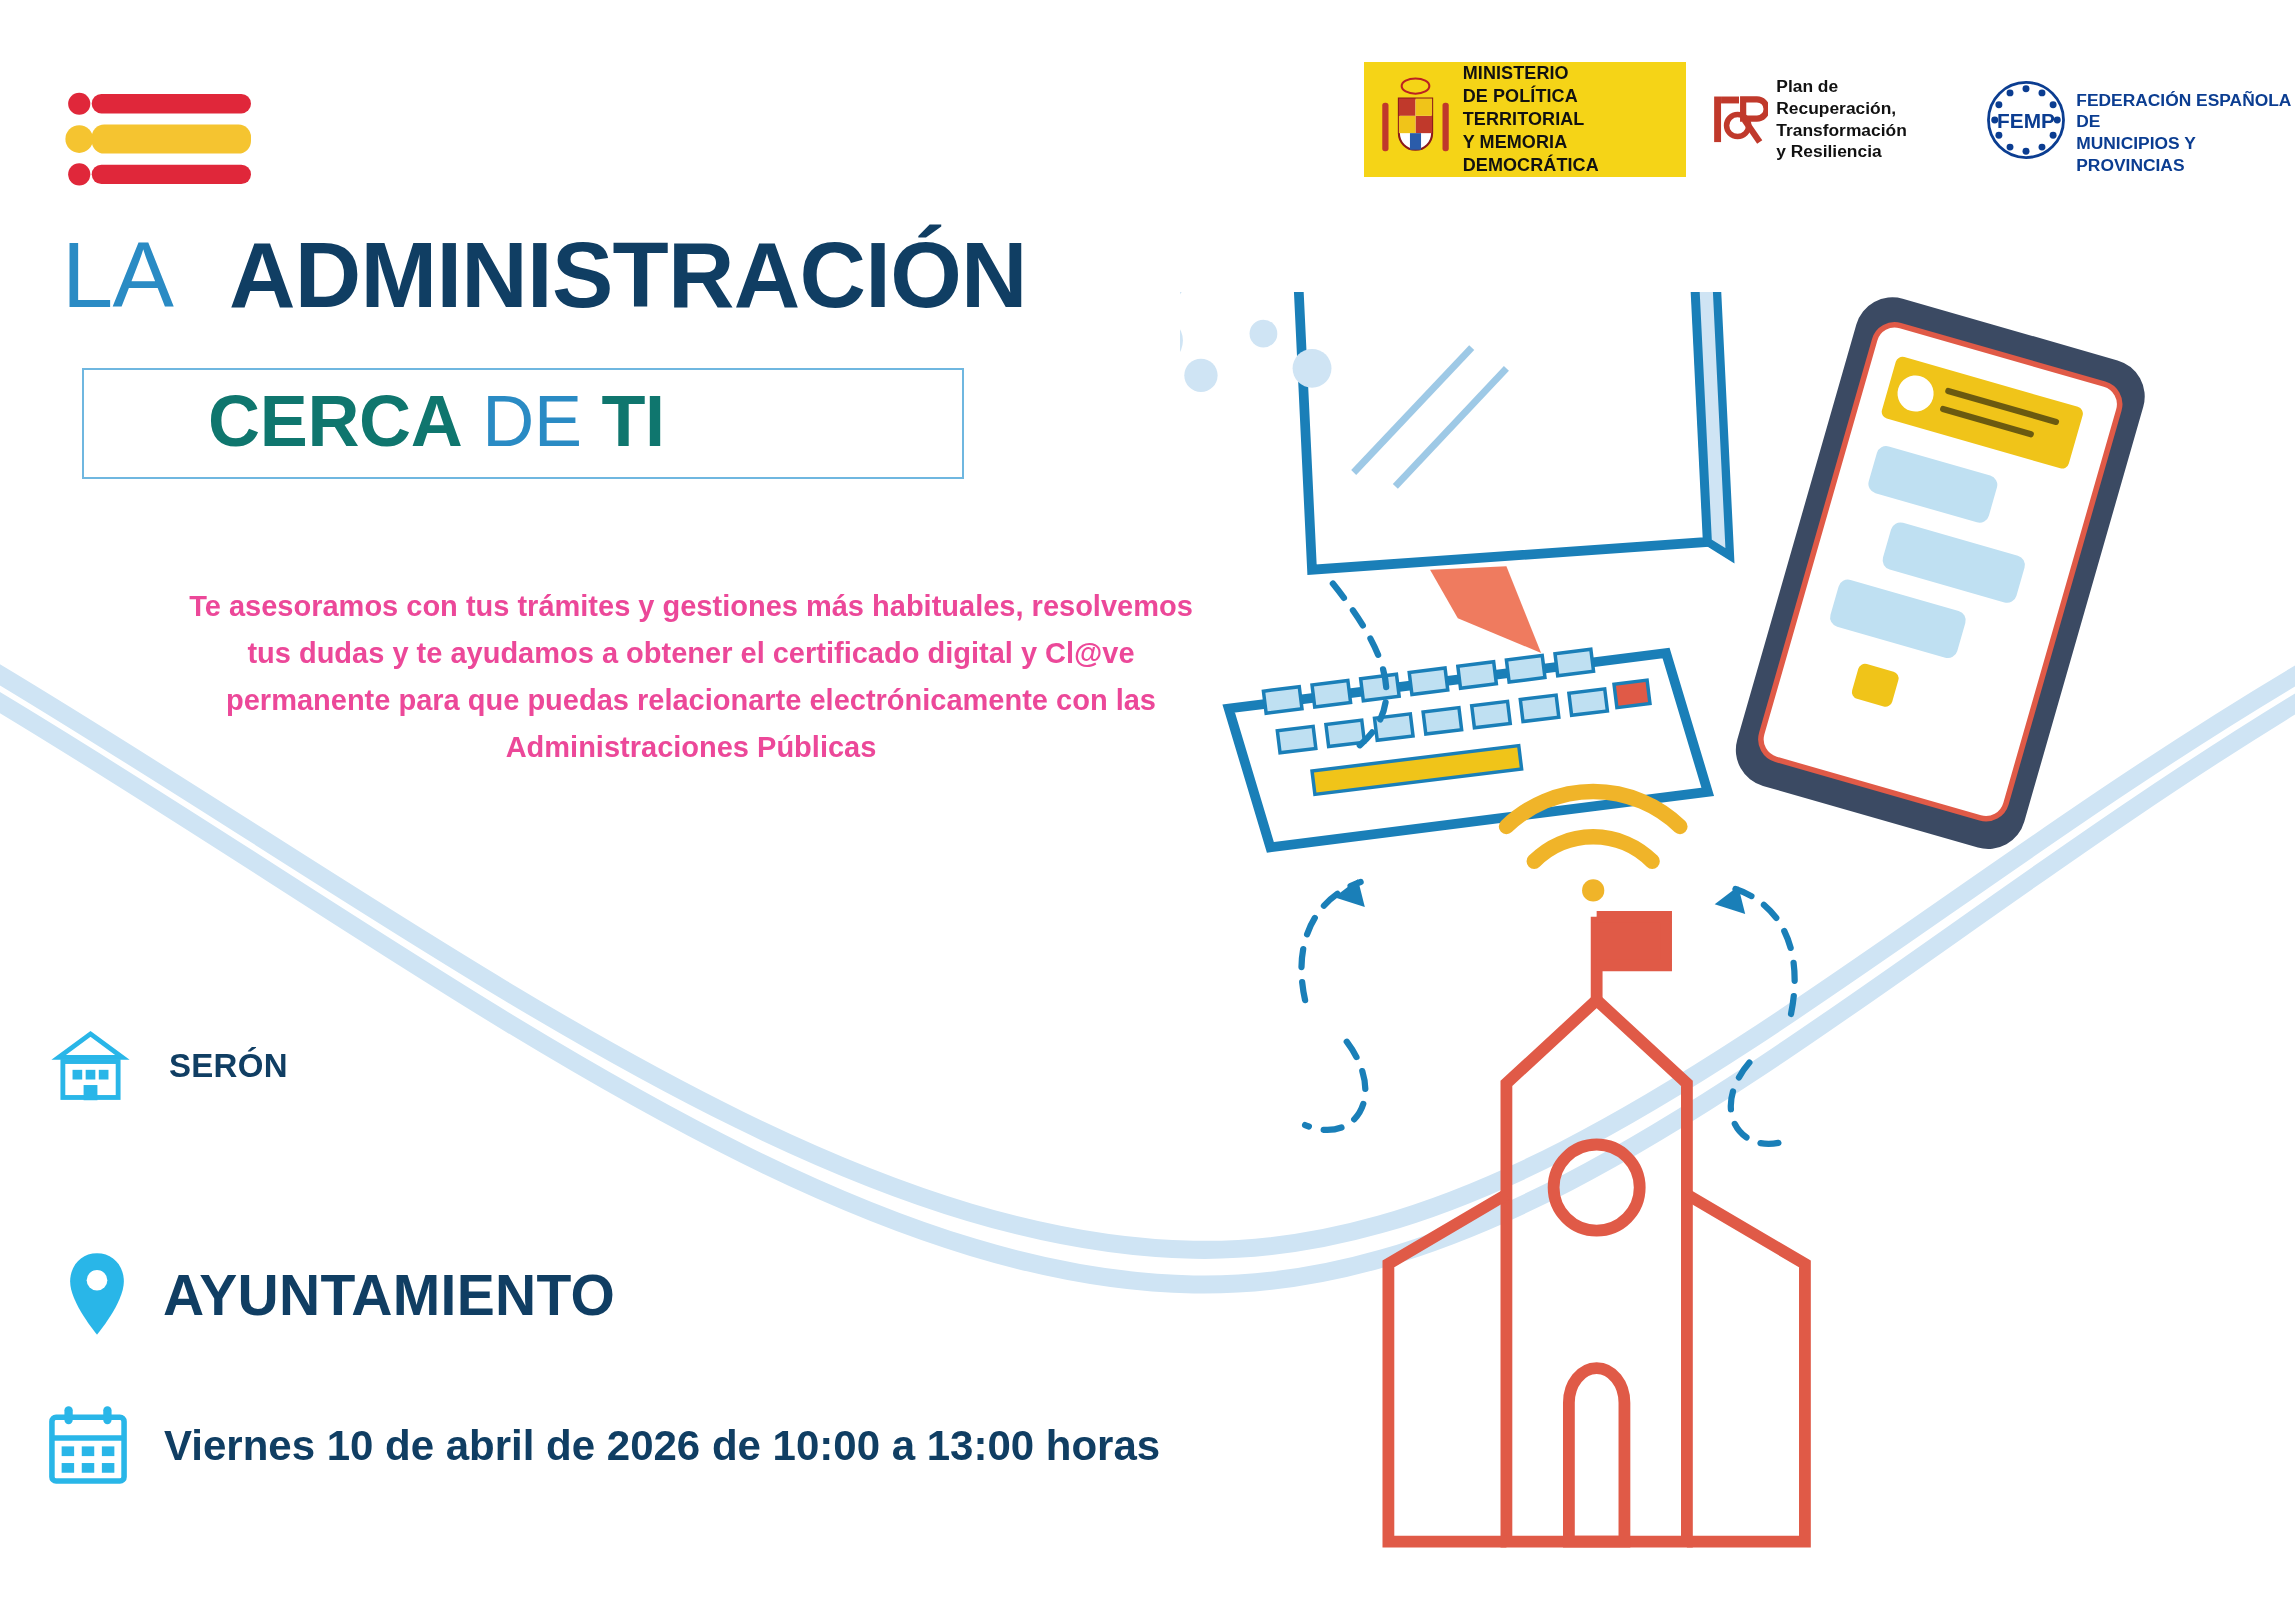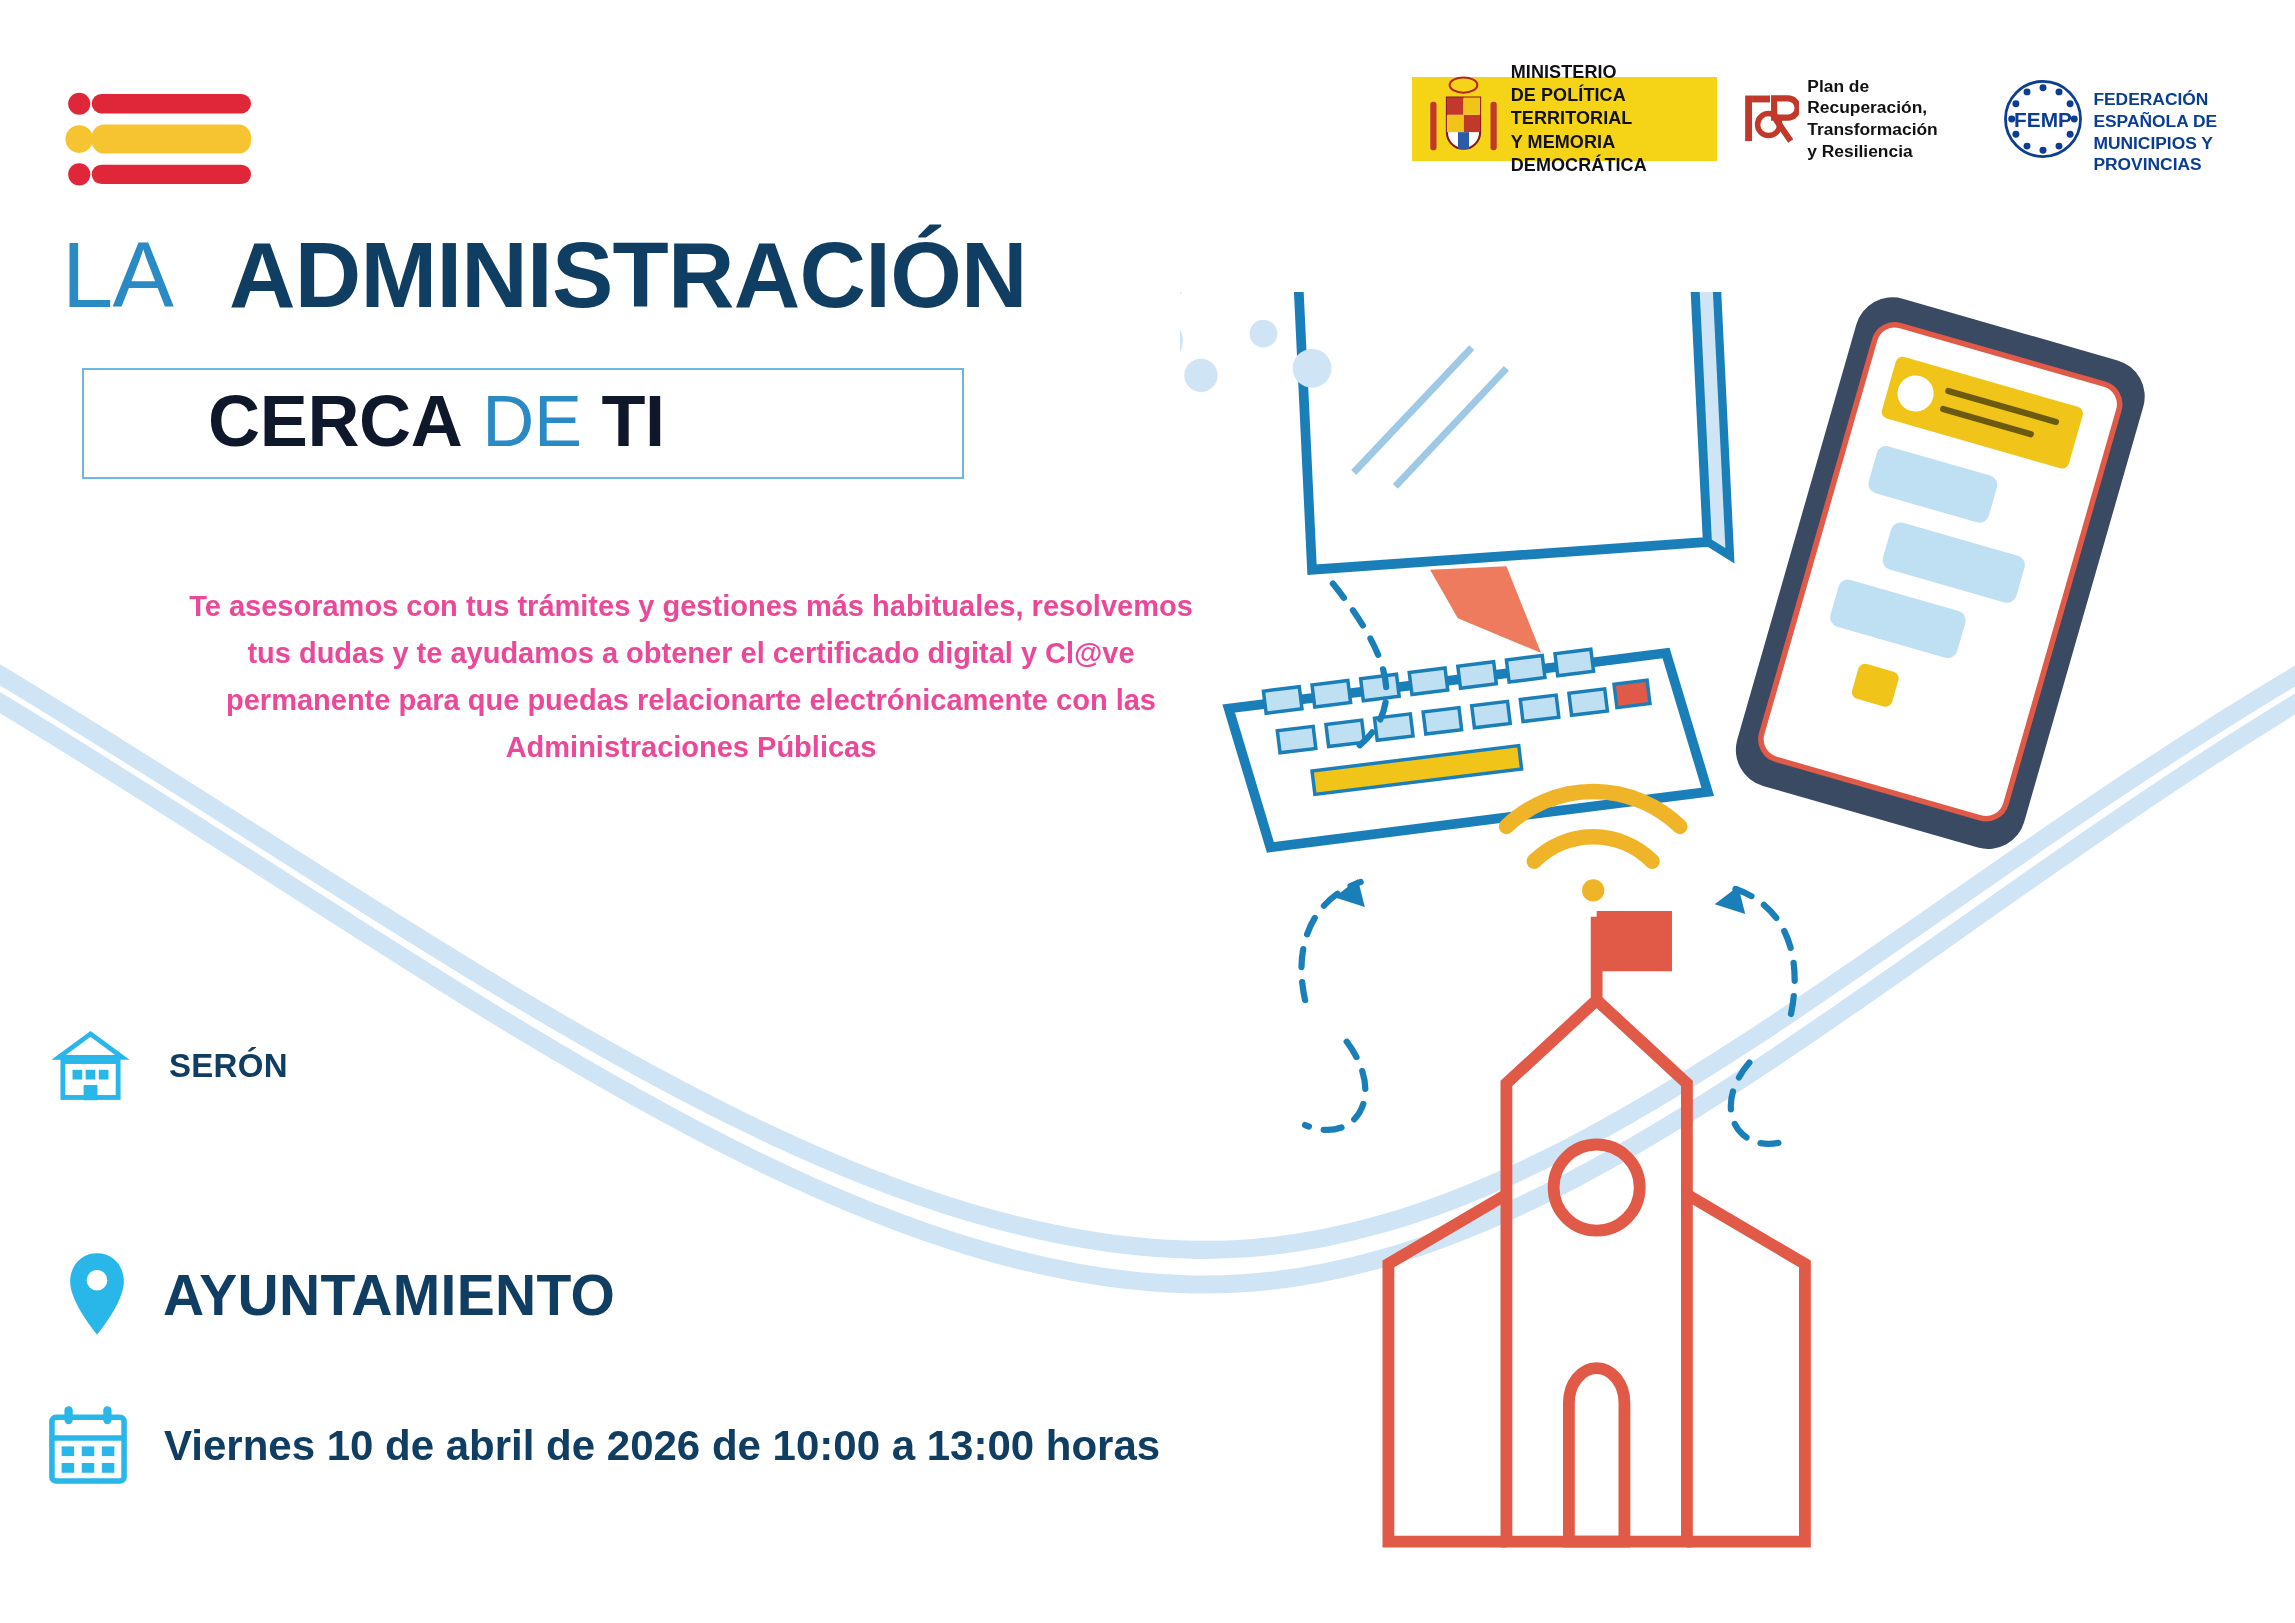--- a/index.html
+++ b/index.html
@@ -30,28 +30,27 @@
   .logo-row {
     position: absolute;
     top: 62px;
     left: 1364px;
     display: flex;
     align-items: center;
     gap: 23.6px;
   }
   .logo-gob {
     width: 347px;
-    height: 84px;
+    height: 115px;
     background: #f5d417;
     display: flex;
     align-items: center;
     gap: 9.7px;
     padding-left: 14px;
     box-sizing: border-box;
-    margin-left: 48px;
   }
   .shield {
     width: 75px;
     height: 90px;
     position: relative;
     flex: 0 0 auto;
   }
   .gob-text {
     font-size: 18px;
     line-height: 1.28;
@@ -137,21 +136,21 @@
     position: absolute;
     left: 208px;
     top: 385px;
     font-size: 72px;
     line-height: 1;
     white-space: nowrap;
     letter-spacing: -0.3px;
   }
   .subline .bold {
     font-weight: 700;
-    color: #0f172a;
+    color: #0f766e;
   }
   .subline .thin {
     font-weight: 300;
     color: #2a8bc4;
   }
 
   
   .lead {
     position: absolute;
     left: 167px;

